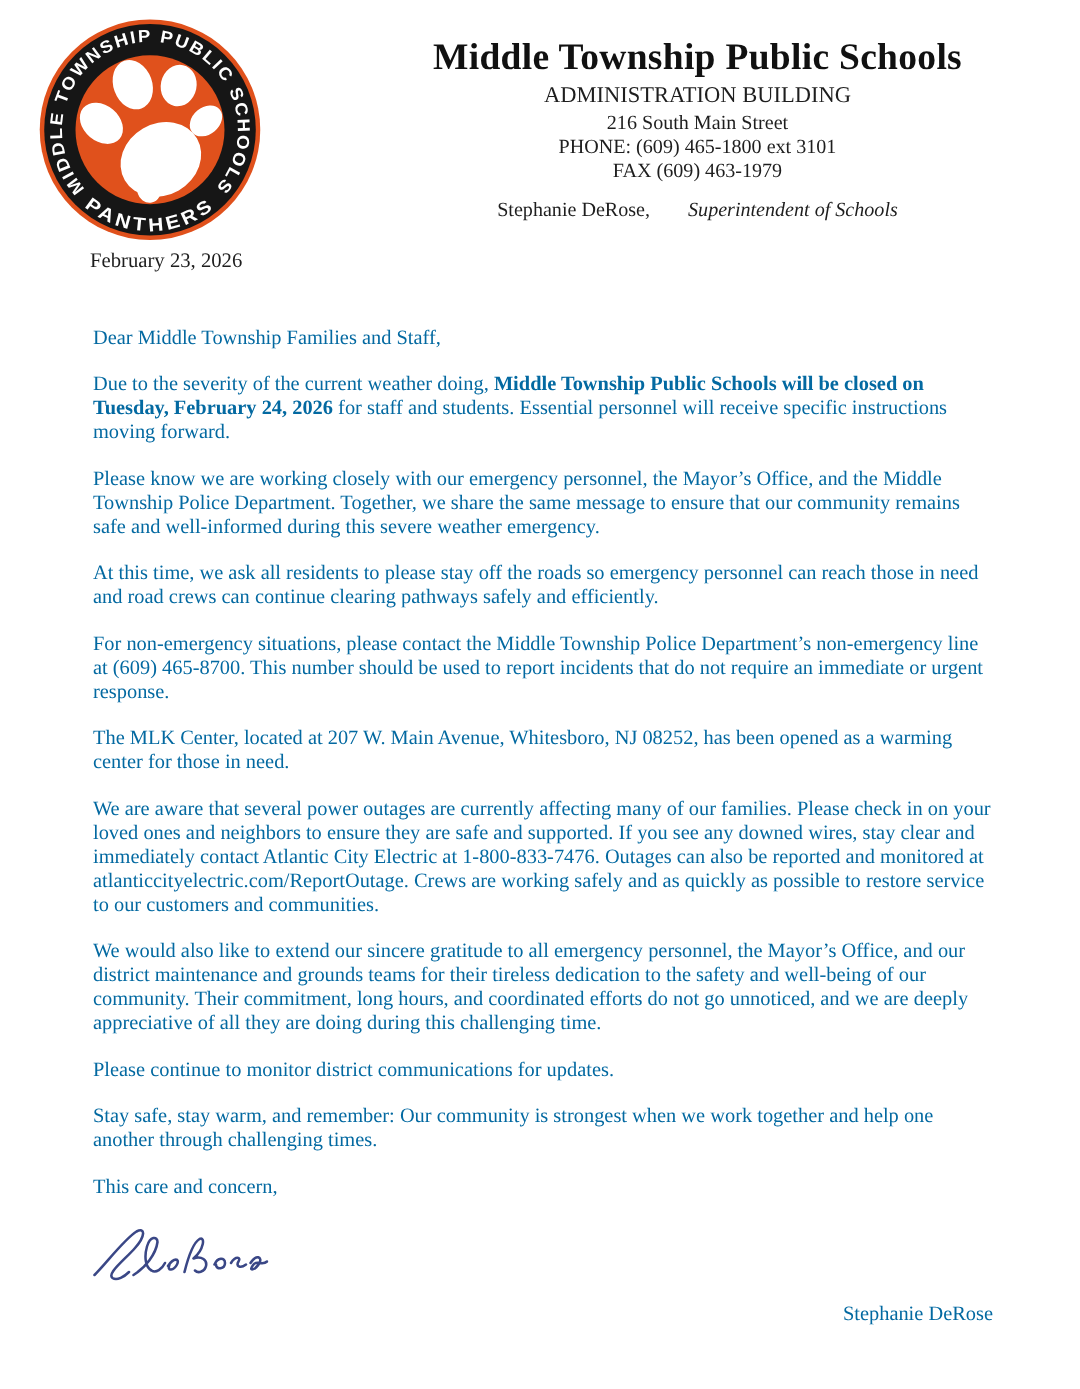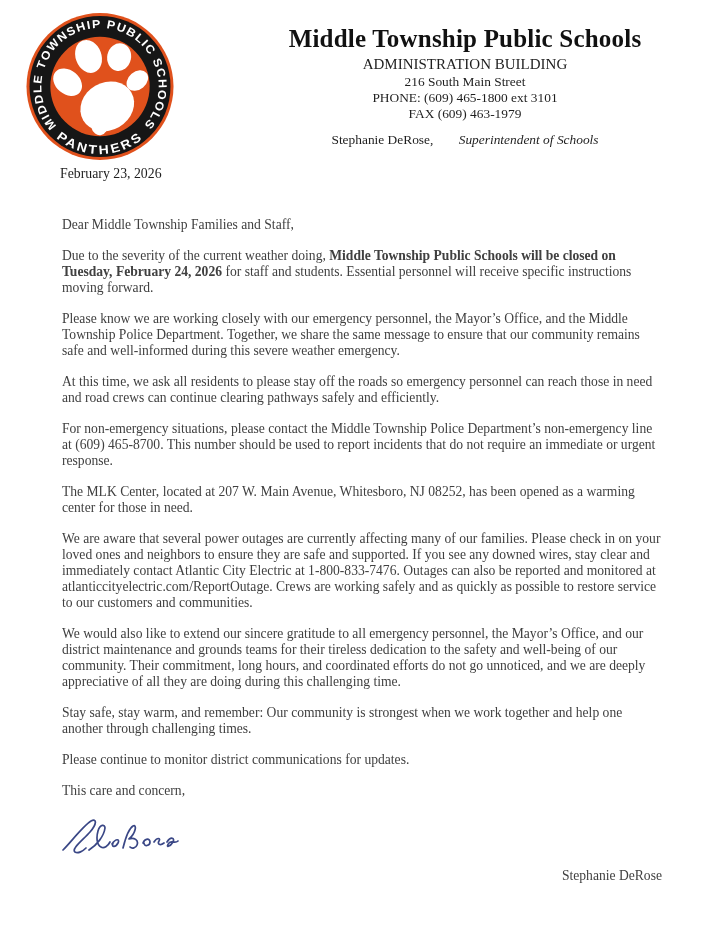--- a/index.html
+++ b/index.html
@@ -13,21 +13,21 @@
   .date { position:absolute; left:60px; top:165px; font-size:13.8px; line-height:17px; }
   .header-center { position:absolute; left:250px; top:24px; width:430px; text-align:center; }
   .district-name { font-size:25px; font-weight:bold; line-height:29px; letter-spacing:.2px; color:#111; }
   .building { font-size:15px; line-height:19px; margin-top:2px; }
   .addr { font-size:13.4px; line-height:16px; }
   .superintendent { font-size:13.4px; line-height:16px; margin-top:10px; }
   .superintendent .title-italic { font-style:italic;margin-left:22px; }
   
   .letter-body {
     position:absolute; left:62px; top:217px; width:600px;
-    font-size:13.6px; line-height:16px; color:#404040;
+    font-size:13.6px; line-height:16px; color:#0369a1;
   }
   .letter-body p { margin:0 0 15px 0; }
   .para b { font-weight:bold; }
   .signature { display:block; width:120px; height:48px; margin:0 0 6px -3px; }
   .typed-name { margin:0;text-align:right; }
 </style>
 </head>
 <body>
 
 <div class="page">
@@ -78,22 +78,22 @@
     <p>Dear Middle Township Families and Staff,</p>
 
     <div id="paragraphs">
         <p class="para"><span>Due to the severity of the current weather doing, </span><b>Middle Township Public Schools will be closed on Tuesday, February 24, 2026</b><span> for staff and students. Essential personnel will receive specific instructions moving forward.</span></p>
         <p class="para"><span>Please know we are working closely with our emergency personnel, the Mayor’s Office, and the Middle Township Police Department. Together, we share the same message to ensure that our community remains safe and well-informed during this severe weather emergency.</span></p>
         <p class="para"><span>At this time, we ask all residents to please stay off the roads so emergency personnel can reach those in need and road crews can continue clearing pathways safely and efficiently.</span></p>
         <p class="para"><span>For non-emergency situations, please contact the Middle Township Police Department’s non-emergency line at (609) 465-8700. This number should be used to report incidents that do not require an immediate or urgent response.</span></p>
         <p class="para"><span>The MLK Center, located at 207 W. Main Avenue, Whitesboro, NJ 08252, has been opened as a warming center for those in need.</span></p>
         <p class="para"><span>We are aware that several power outages are currently affecting many of our families. Please check in on your loved ones and neighbors to ensure they are safe and supported. If you see any downed wires, stay clear and immediately contact Atlantic City Electric at 1-800-833-7476. Outages can also be reported and monitored at atlanticcityelectric.com/ReportOutage. Crews are working safely and as quickly as possible to restore service to our customers and communities.</span></p>
         <p class="para"><span>We would also like to extend our sincere gratitude to all emergency personnel, the Mayor’s Office, and our district maintenance and grounds teams for their tireless dedication to the safety and well-being of our community. Their commitment, long hours, and coordinated efforts do not go unnoticed, and we are deeply appreciative of all they are doing during this challenging time.</span></p>
+        <p class="para"><span>Please continue to monitor district communications for updates.</span></p>
         <p class="para"><span>Stay safe, stay warm, and remember: Our community is strongest when we work together and help one another through challenging times.</span></p>
-        <p class="para"><span>Please continue to monitor district communications for updates.</span></p>
       </div>
 
     <p>This care and concern,</p>
 
     <svg class="signature" viewBox="0 0 120 48">
       <path id="sig-path" fill="none" stroke-width="1.7" stroke-linecap="round" stroke-linejoin="round" d="M4,36 C12,28 24,12 32,7 C38,4 38,10 31,18 C24,26 12,35 16,38 C19,40 24,37 27,34
                M30,36 C38,31 45,22 46,14 C46,10 41,10 39,17 C37,24 38,31 42,33 C45,35 49,32 51,28
                M53,30 C57,24 61,25 59,29 C57,33 52,34 54,29
                M64,34 C66,26 69,15 74,12 C78,10 77,19 70,25 C75,23 80,26 78,31 C77,34 73,35 71,33
                M84,29 C86,24 91,24 91,28 C91,32 85,33 85,29

